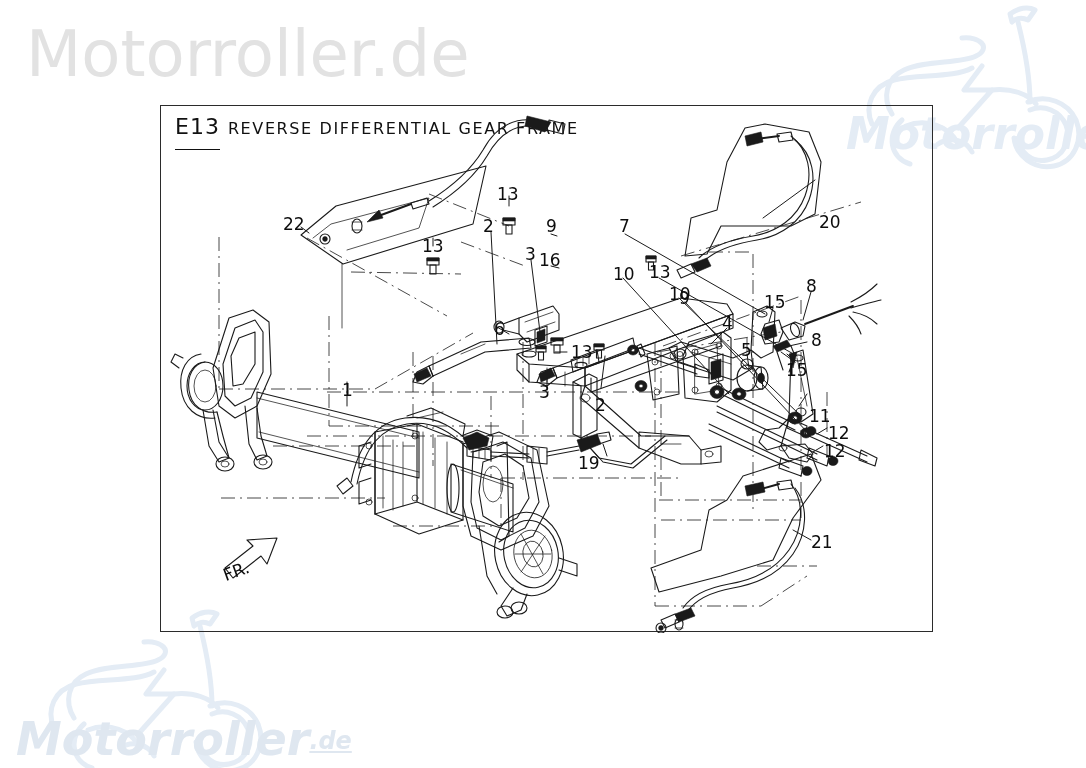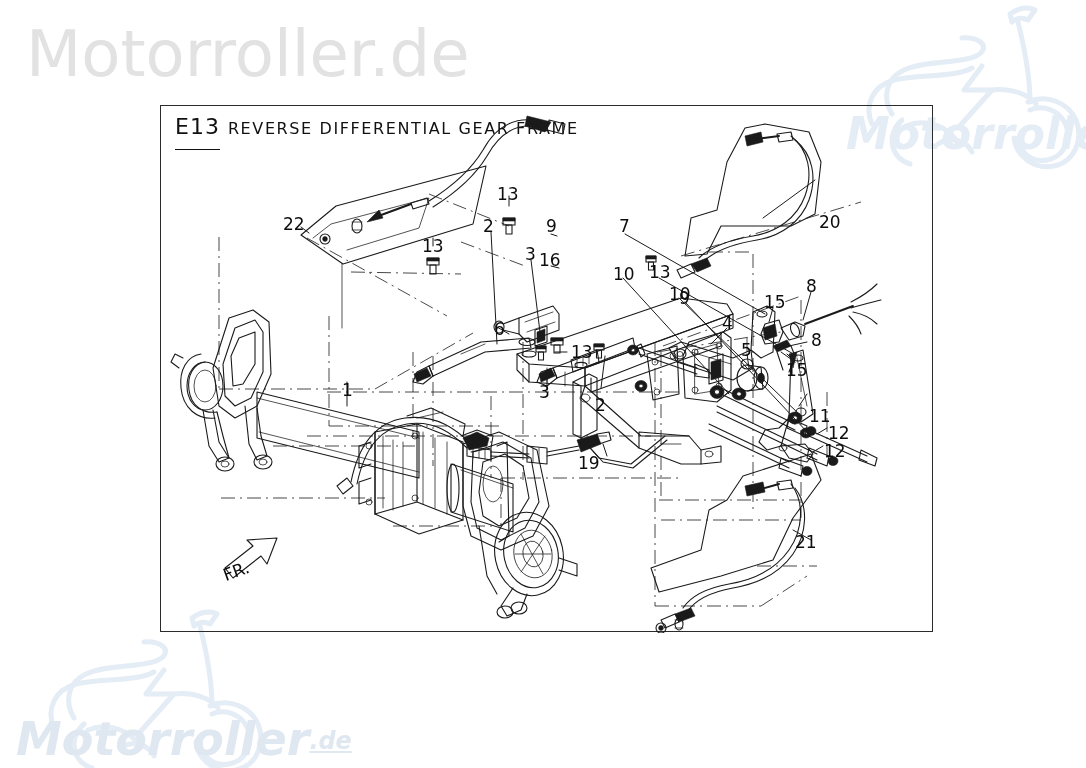--- a/index.html
+++ b/index.html
@@ -559,17 +559,17 @@
     <div class="num" style="left:580px;top:236px;">5</div>
     <div class="num" style="left:333px;top:215px;">6</div>
     <div class="num" style="left:410px;top:238px;">13</div>
     <div class="num" style="left:378px;top:278px;">3</div>
     <div class="num" style="left:434px;top:291px;">2</div>
     <div class="num" style="left:181px;top:276px;">1</div>
     <div class="num" style="left:648px;top:302px;">11</div>
     <div class="num" style="left:667px;top:319px;">12</div>
     <div class="num" style="left:663px;top:337px;">12</div>
     <div class="num" style="left:417px;top:349px;">19</div>
-    <div class="num" style="left:634px;top:428px;">21</div>
+    <div class="num" style="left:650px;top:428px;">21</div>
 
     <div class="fr" style="left:62px;top:455px;">FR.</div>
   </div>
 </div>
 
 </body></html>

